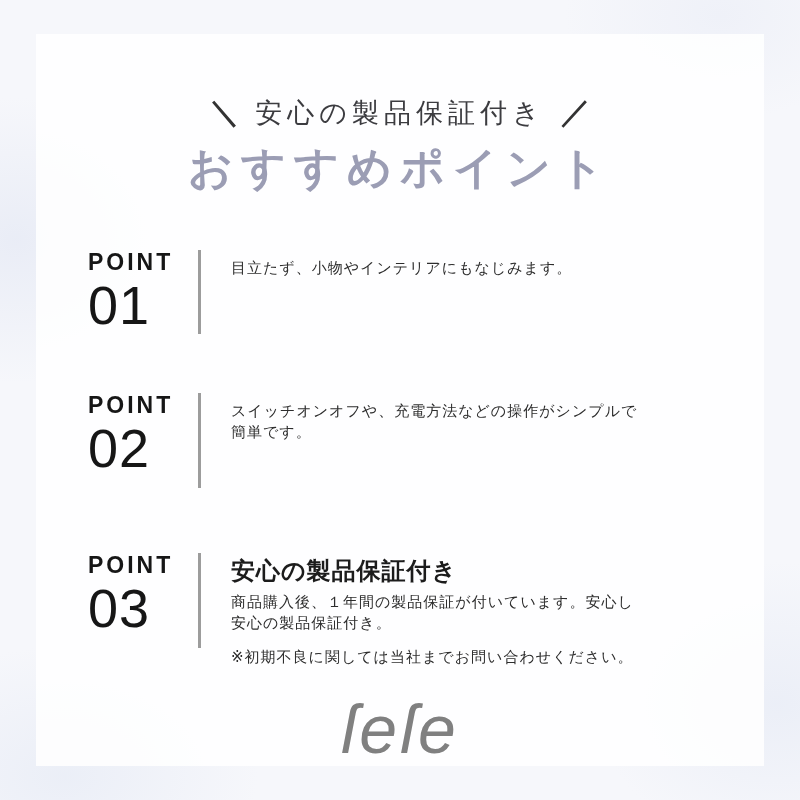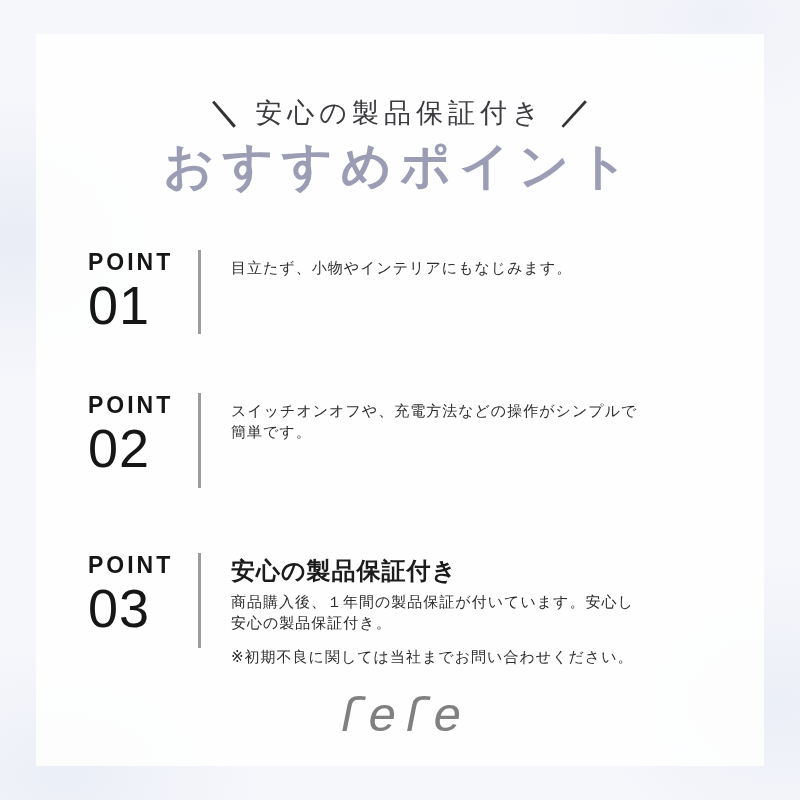--- a/index.html
+++ b/index.html
@@ -23,21 +23,22 @@
   }
 
   
   .header { position:absolute; top:92px; left:0; width:100%; text-align:center; }
   .tagline-row {
     display:flex; justify-content:center; align-items:center; gap:16px;
     color:#3c3c40; font-size:27px; letter-spacing:5px; font-weight:400;
   }
   .slash { font-size:30px; font-weight:700; color:#333; letter-spacing:0; }
   .page-title {
-    font-size:50px; font-weight:700; letter-spacing:8px;
+    margin-top:6px;
+    font-size:44px; font-weight:700; letter-spacing:8px;
     color:#9b9db4;
   }
 
   
   .point-row { position:absolute; left:88px; right:58px; display:flex; align-items:flex-start; }
   .row-1 { top:250px; }
   .row-2 { top:393px; }
   .row-3 { top:553px; }
 
   .point-label { width:102px; display:flex; flex-direction:column; align-items:flex-start; }
@@ -56,22 +57,22 @@
   }
   .point-desc, .point-note {
     font-size:15px; font-weight:400; letter-spacing:1px;
     color:#2d2d2d; line-height:1.42; white-space:pre-line; margin-top:5px;
   }
   .point-note { margin-top:12px; }
 
   
   .footer { position:absolute; top:690px; left:0; width:100%; text-align:center; }
   .brand-logo {
-    font-family:Liberation Mono, monospace;
-    font-style:italic; font-size:49px; color:#808080; letter-spacing:3px;
+    font-family:Liberation Sans, sans-serif;
+    font-style:italic; font-size:68px; color:#808080; letter-spacing:3px;
   }
 </style>
 </head>
 <body>
 
 <div class="canvas">
   <div class="inner-panel"></div>
 
   <div class="header">
     <div class="tagline-row">

